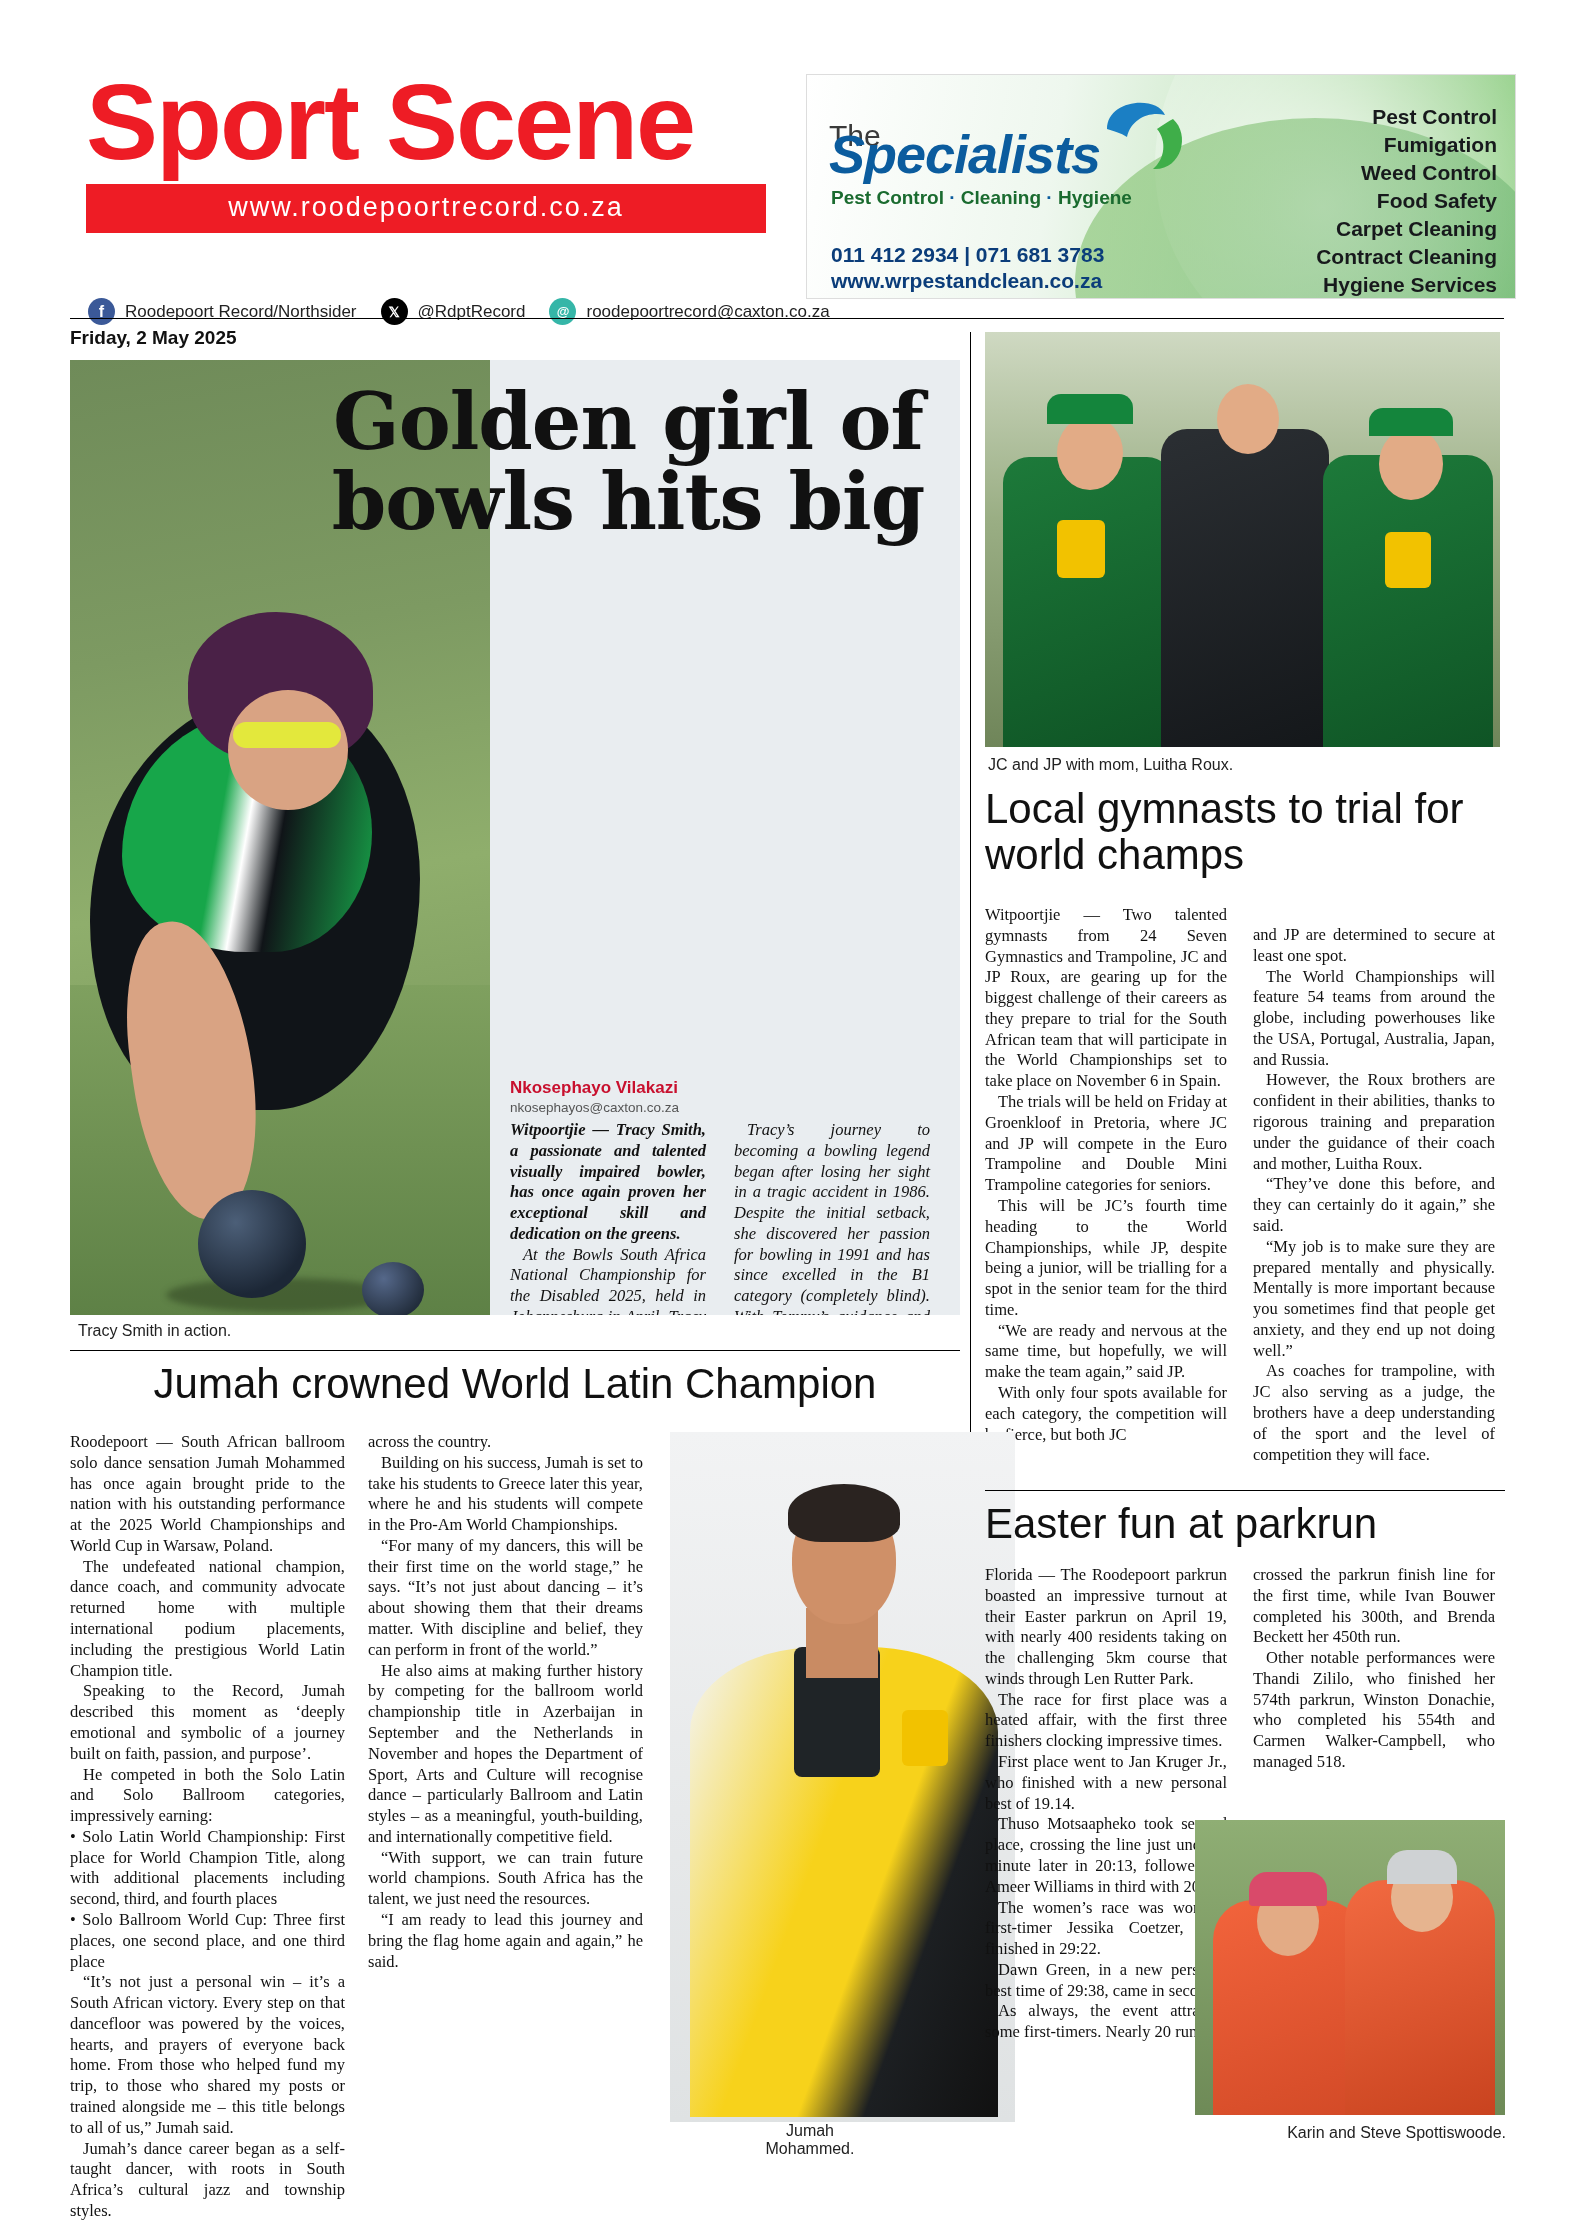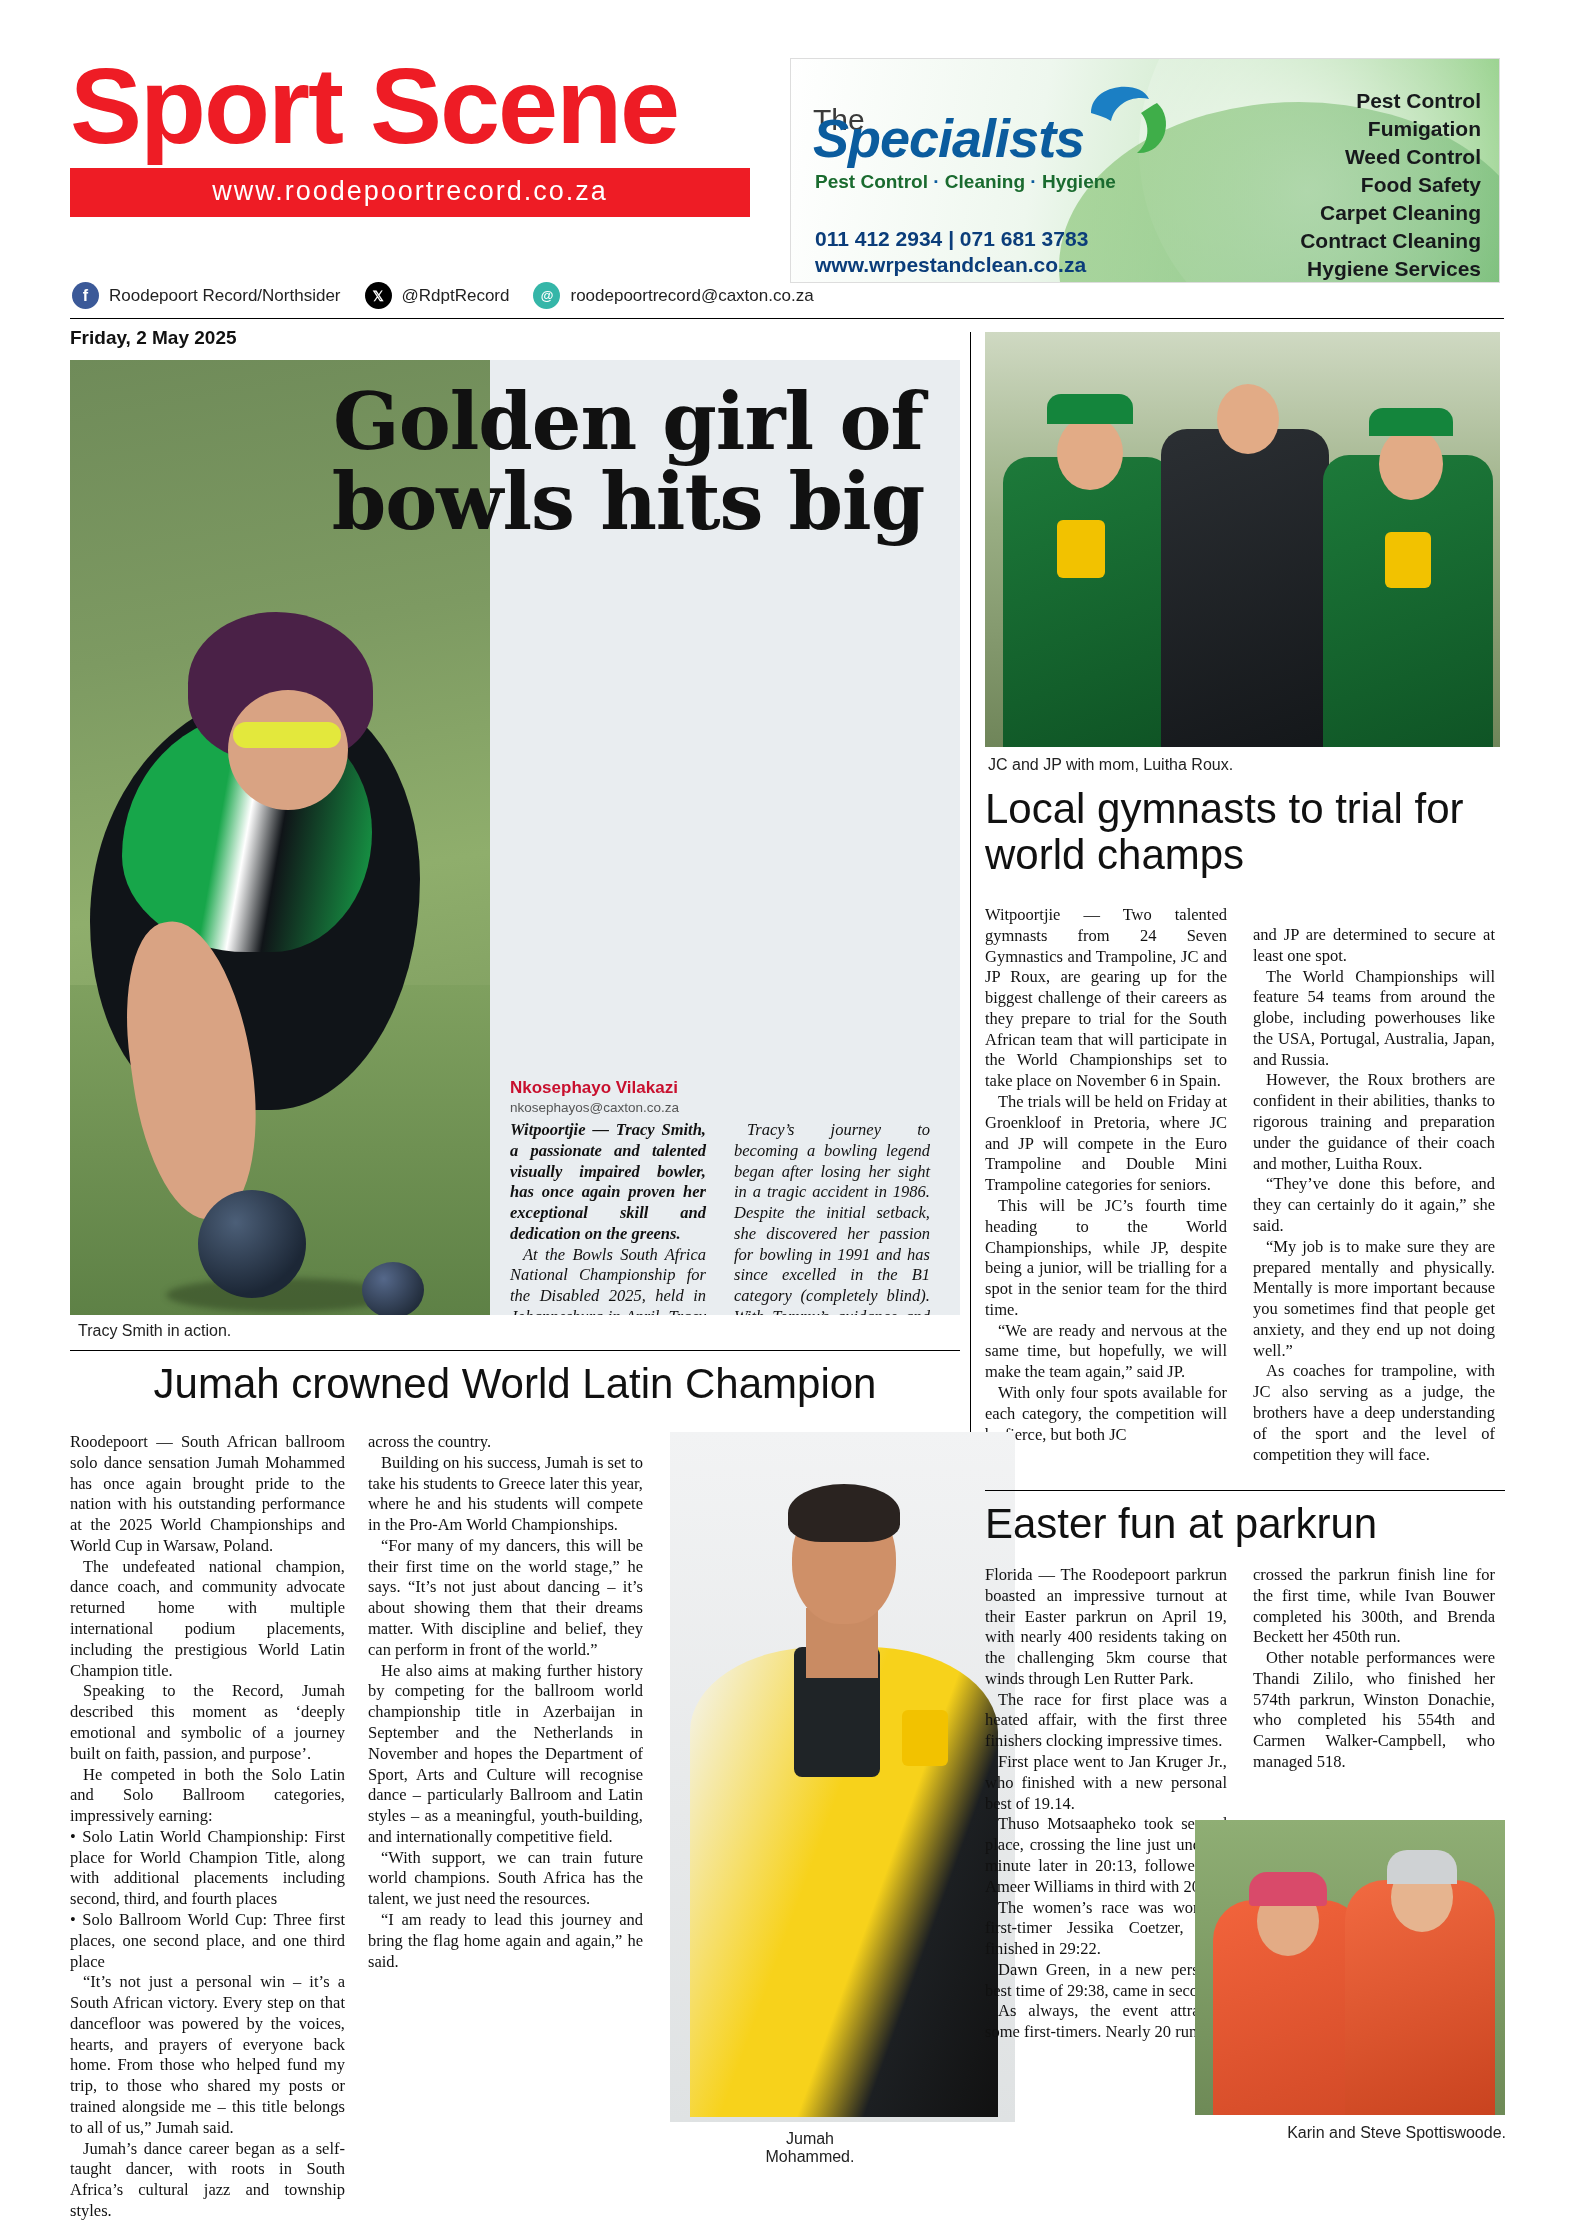--- a/index.html
+++ b/index.html
@@ -5,21 +5,21 @@
   * { box-sizing: border-box; }
   html, body { margin:0; padding:0; }
   body {
     width:1572px; height:2224px;
     background:#ffffff;
     font-family:"Liberation Serif", serif;
     color:#111;
     position:relative;
     overflow:hidden;
   }
-  .page { position:relative; width:1572px; height:2224px; padding:0; }
+  .page { position:relative; width:1572px; height:2224px; padding:16px; }
 
   
   .masthead { position:relative; height:300px; }
   .logo-block { position:absolute; left:70px; top:55px; width:700px; }
   .logo-text {
     font-family:"Liberation Sans", sans-serif;
     font-weight:bold;
     font-size:108px;
     color:#ee1c25;
     letter-spacing:-2px;
@@ -268,21 +268,21 @@
     position:absolute; left:20px; top:215px; width:308px; height:470px;
     background:linear-gradient(110deg,#f4f5f6 0%, #f7d21b 42%, #f7d21b 58%, #1c1f22 72%, #111 100%);
     border-radius:42% 42% 0 0 / 18% 18% 0 0;
   }
   .j-photo .neck { position:absolute; left:136px; top:176px; width:72px; height:70px; background:#c98b63; }
   .j-photo .head { position:absolute; left:122px; top:62px; width:104px; height:130px; background:#cf9068; border-radius:50% 50% 46% 46%; }
   .j-photo .hair { position:absolute; left:118px; top:52px; width:112px; height:58px; background:#2a2320; border-radius:50% 50% 30% 30%; }
   .j-photo .shirtdark { position:absolute; left:124px; top:215px; width:86px; height:130px; background:#1f2427; border-radius:8px; }
   .j-photo .badge { position:absolute; left:232px; top:278px; width:46px; height:56px; background:#f2c200; border-radius:6px; }
   .cap-jumah {
-    position:absolute; left:745px; top:2122px; width:130px; text-align:center;margin-top:8px;
+    position:absolute; left:745px; top:2122px; width:130px; text-align:center;
   }
 
   
   .rule-e { position:absolute; left:985px; top:1490px; width:520px; border-top:1px solid #000; }
   .h-easter {
     position:absolute; left:985px; top:1500px; width:520px;
     font-family:"Liberation Sans", sans-serif;
     font-size:42px; color:#111;
   }
   .easter-cols { position:absolute; left:985px; top:1565px; width:520px; }

